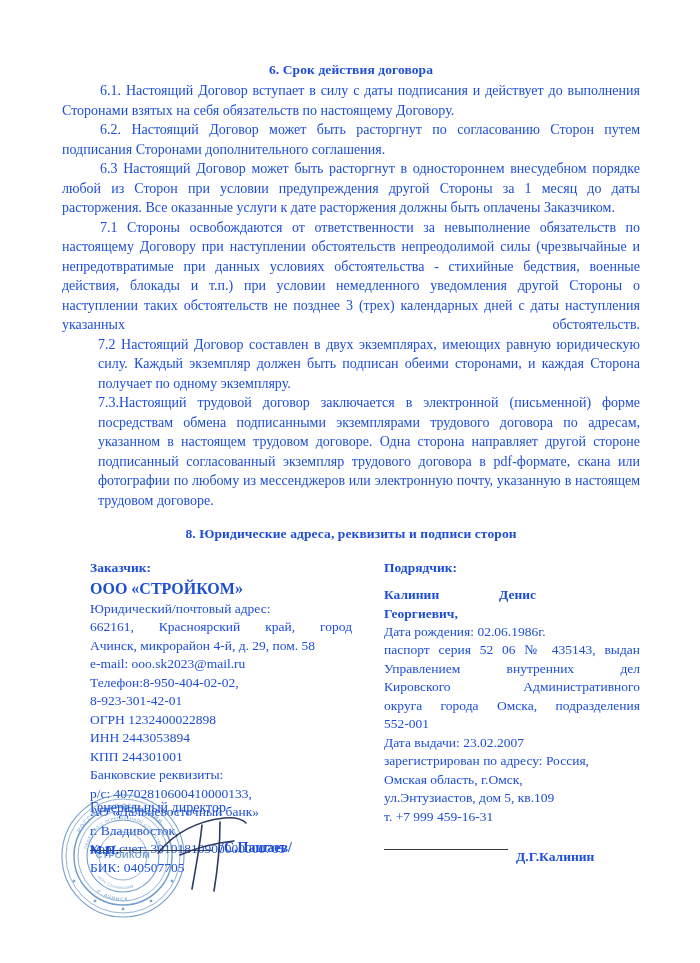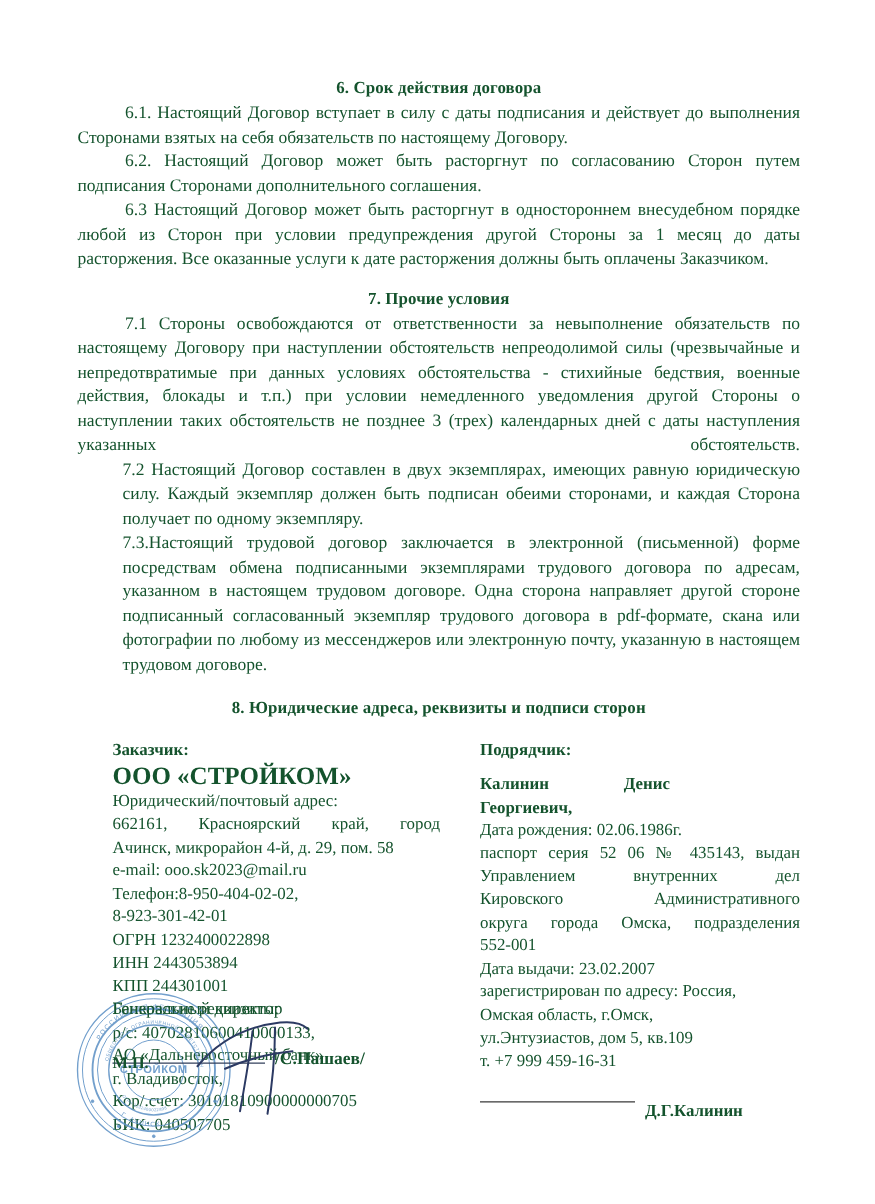--- a/index.html
+++ b/index.html
@@ -7,21 +7,21 @@
     padding: 0;
     background: #ffffff;
   }
   .page {
     position: relative;
     width: 700px;
     height: 963px;
     background: #ffffff;
     overflow: hidden;
     font-family: "Liberation Serif", "DejaVu Serif", serif;
-    color: #14532d;
+    color: #1d4ed8;
   }
   .content {
     position: absolute;
     left: 62px;
     top: 62px;
     width: 578px;
   }
 
   
   .section-heading {
@@ -66,21 +66,21 @@
   }
   .col-right {
     left: 322px;
     width: 256px;
   }
   .col .row { white-space: nowrap; }
   .col .row.wrap { white-space: normal; }
   .col .bold { font-weight: bold; }
   .col .big-bold {
     font-weight: bold;
-    font-size: 20px;
+    font-size: 16px;
     line-height: 22px;
   }
   .col .gap { height: 7px; }
   .email-link {
   }
   .name-spread {
     font-weight: bold;
     display: flex;
     justify-content: space-between;
     width: 152px;
@@ -179,21 +179,20 @@
   <div class="content">
 
     <h2 class="section-heading">6. Срок действия договора</h2>
 
     <p class="para">6.1. Настоящий Договор вступает в силу с даты подписания и действует до выполнения Сторонами взятых на себя обязательств по настоящему Договору.</p>
 
     <p class="para">6.2. Настоящий Договор может быть расторгнут по согласованию Сторон путем подписания Сторонами дополнительного соглашения.</p>
 
     <p class="para">6.3 Настоящий Договор может быть расторгнут в одностороннем внесудебном порядке любой из Сторон при условии предупреждения другой Стороны за 1 месяц до даты расторжения. Все оказанные услуги к дате расторжения должны быть оплачены Заказчиком.</p>
 
-    <h2 class="section-heading spaced-top">7. Прочие условия</h2>
 
     <p class="para force-justify">7.1 Стороны освобождаются от ответственности за невыполнение обязательств по настоящему Договору при наступлении обстоятельств непреодолимой силы (чрезвычайные и непредотвратимые при данных условиях обстоятельства - стихийные бедствия, военные действия, блокады и т.п.) при условии немедленного уведомления другой Стороны о наступлении таких обстоятельств не позднее 3 (трех) календарных дней с даты наступления указанных обстоятельств.</p>
 
     <p class="para noindent">7.2 Настоящий Договор составлен в двух экземплярах, имеющих равную юридическую силу. Каждый экземпляр должен быть подписан обеими сторонами, и каждая Сторона получает по одному экземпляру.</p>
 
     <p class="para noindent">7.3.Настоящий трудовой договор заключается в электронной (письменной) форме посредствам обмена подписанными экземплярами трудового договора по адресам, указанном в настоящем трудовом договоре. Одна сторона направляет другой стороне подписанный согласованный экземпляр трудового договора в pdf-формате, скана или фотографии по любому из мессенджеров или электронную почту, указанную в настоящем трудовом договоре.</p>
 
     <h2 class="section-heading" style="margin-top:16px;">8. Юридические адреса, реквизиты и подписи сторон</h2>
 
     <div class="requisites">

